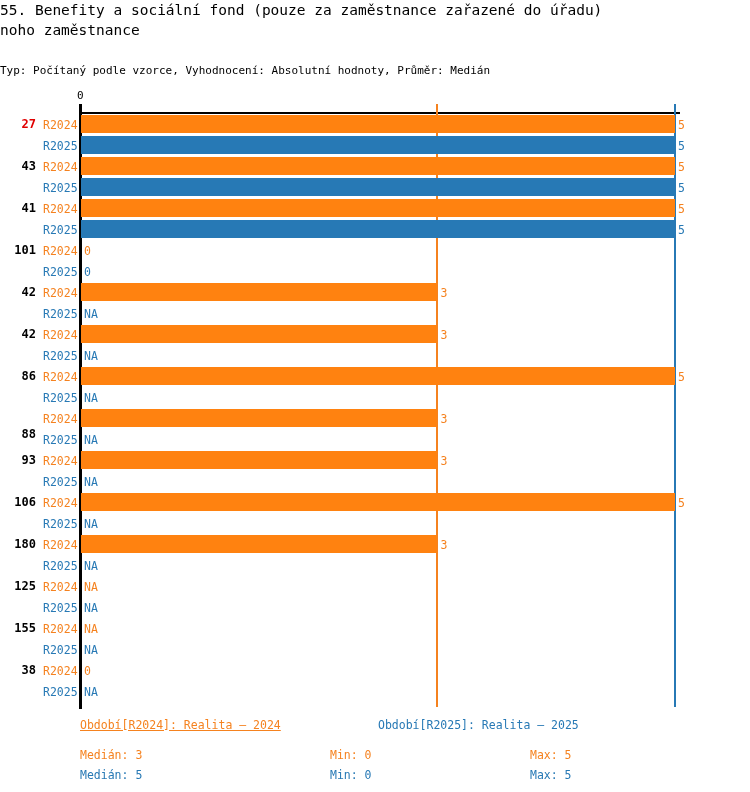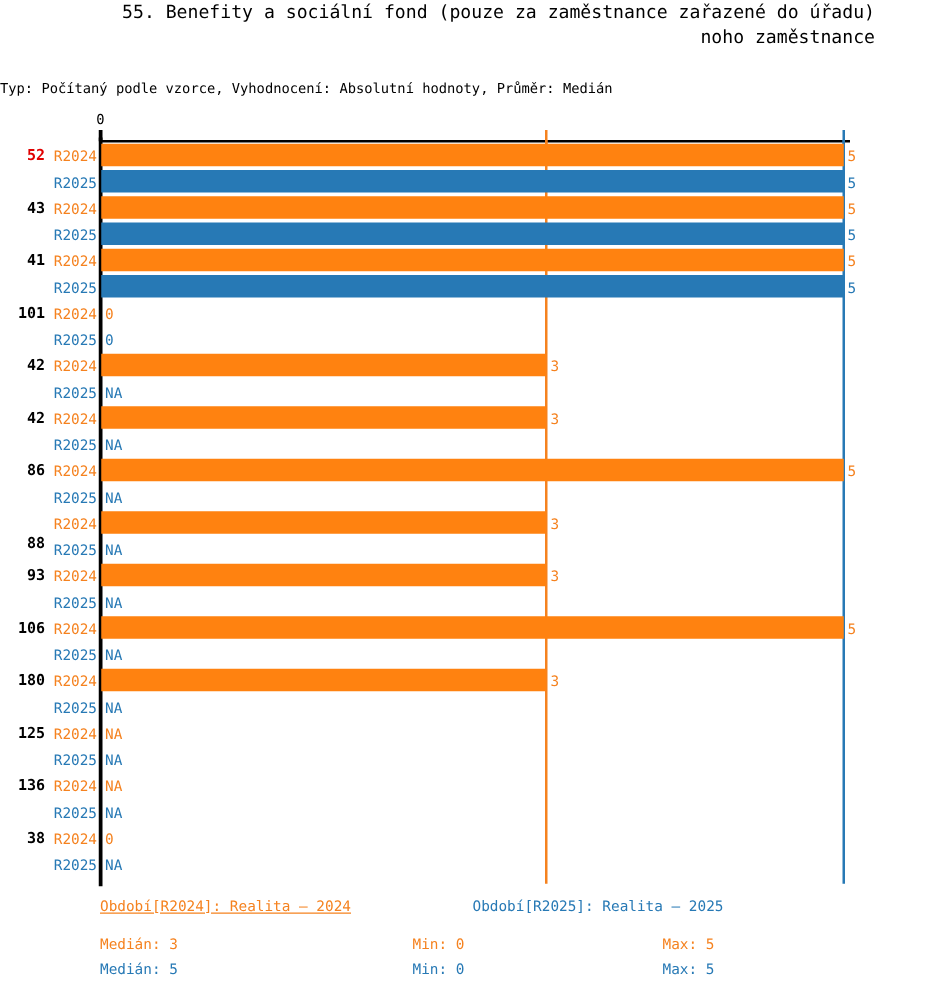--- a/index.html
+++ b/index.html
@@ -14,21 +14,20 @@
     font-family: "DejaVu Sans Mono", "Liberation Mono", monospace;
     overflow: hidden;
   }
 
   
   #title-block {
     position: absolute;
     left: 0px;
     top: 0px;
     width: 700px;
-    text-align: right;
   }
   .title-line {
     font-family: "DejaVu Sans Mono", "Liberation Mono", monospace;
     font-size: 14.5px;
     line-height: 20px;
     color: #000000;
     white-space: pre;
     font-weight: normal;
     letter-spacing: 0px;
   }
@@ -171,21 +170,21 @@
   <div id="x-tick-0"></div>
   <div id="x-tick-0-label">0</div>
 
   <div class="ref-line" id="ref-line-2024" style="left: 436.436px; height: 595px; background: rgb(245, 130, 31);"></div>
   <div class="ref-line" id="ref-line-2025" style="left: 674.059px; height: 595px; background: rgb(39, 121, 181);"></div>
 
   <div class="top-tick" id="top-tick-2024" style="left: 436.436px; background: rgb(245, 130, 31);"></div>
   <div class="top-tick" id="top-tick-2025" style="left: 674.059px; background: rgb(39, 121, 181);"></div>
 
   <div id="rows-container">
-      <div class="group-label highlight" style="top: 117px;">52</div>
+      <div class="group-label highlight" style="top: 117px;">27</div>
       <div class="series-label s2024" style="top: 118px;">R2024</div>
       <div class="bar s2024" style="top: 115px; width: 594.059px;"></div>
       <div class="bar-value s2024" style="top: 118px; left: 678.059px;">5</div>
       <div class="series-label s2025" style="top: 139px;">R2025</div>
       <div class="bar s2025" style="top: 136px; width: 594.059px;"></div>
       <div class="bar-value s2025" style="top: 139px; left: 678.059px;">5</div>
       <div class="group-label" style="top: 159px;">43</div>
       <div class="series-label s2024" style="top: 160px;">R2024</div>
       <div class="bar s2024" style="top: 157px; width: 594.059px;"></div>
       <div class="bar-value s2024" style="top: 160px; left: 678.059px;">5</div>
@@ -244,21 +243,21 @@
       <div class="series-label s2024" style="top: 538px;">R2024</div>
       <div class="bar s2024" style="top: 535px; width: 356.436px;"></div>
       <div class="bar-value s2024" style="top: 538px; left: 440.436px;">3</div>
       <div class="series-label s2025" style="top: 559px;">R2025</div>
       <div class="bar-value s2025" style="top: 559px; left: 84px;">NA</div>
       <div class="group-label" style="top: 579px;">125</div>
       <div class="series-label s2024" style="top: 580px;">R2024</div>
       <div class="bar-value s2024" style="top: 580px; left: 84px;">NA</div>
       <div class="series-label s2025" style="top: 601px;">R2025</div>
       <div class="bar-value s2025" style="top: 601px; left: 84px;">NA</div>
-      <div class="group-label" style="top: 621px;">136</div>
+      <div class="group-label" style="top: 621px;">155</div>
       <div class="series-label s2024" style="top: 622px;">R2024</div>
       <div class="bar-value s2024" style="top: 622px; left: 84px;">NA</div>
       <div class="series-label s2025" style="top: 643px;">R2025</div>
       <div class="bar-value s2025" style="top: 643px; left: 84px;">NA</div>
       <div class="group-label" style="top: 663px;">38</div>
       <div class="series-label s2024" style="top: 664px;">R2024</div>
       <div class="bar-value s2024" style="top: 664px; left: 84px;">0</div>
       <div class="series-label s2025" style="top: 685px;">R2025</div>
       <div class="bar-value s2025" style="top: 685px; left: 84px;">NA</div>
     </div>

